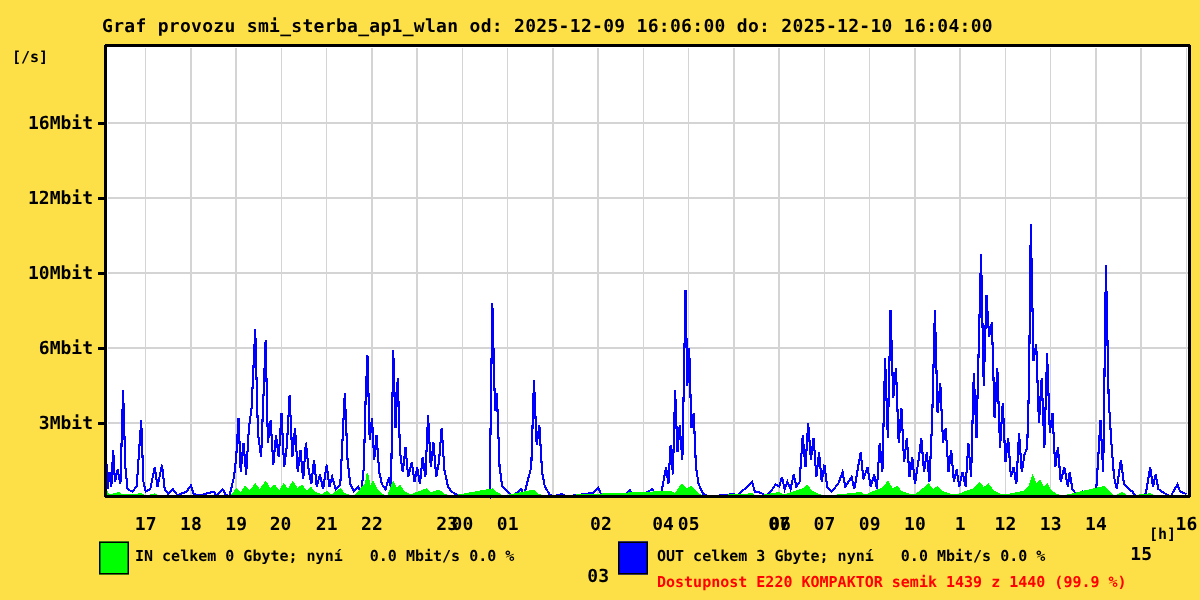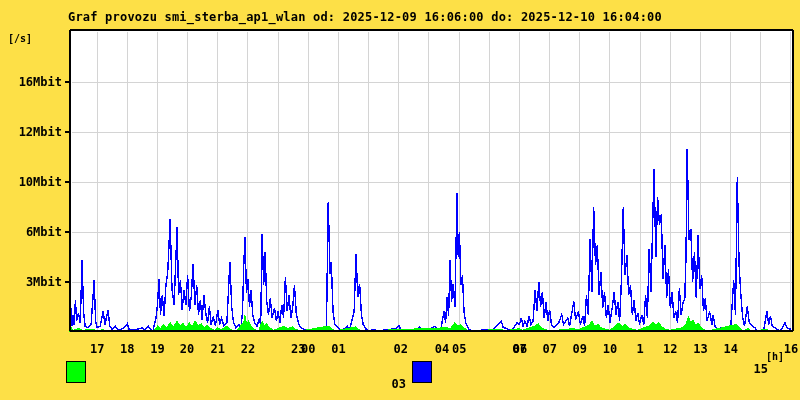--- a/index.html
+++ b/index.html
@@ -102,14 +102,17 @@
       <div class="xlabel" style="left: 627.146px;">1</div>
       <div class="xlabel" style="left: 657.313px;">12</div>
       <div class="xlabel" style="left: 687.479px;">13</div>
       <div class="xlabel" style="left: 717.646px;">14</div>
       <div class="xlabel" style="left: 747.812px; margin-top: 20px;">15</div>
       <div class="xlabel" style="left: 777.979px;">16</div>
     </div>
   <div class="abs" id="xunit">[h]</div>
 
   <div class="swatch" id="legend-in-swatch" style="background: rgb(0, 255, 0);"></div>
+  <div class="abs" id="legend-in-label">IN celkem 0 Gbyte; nyní   0.0 Mbit/s 0.0 %</div>
   <div class="swatch" id="legend-out-swatch" style="background: rgb(0, 0, 255);"></div>
+  <div class="abs" id="legend-out-label">OUT celkem 3 Gbyte; nyní   0.0 Mbit/s 0.0 %</div>
+  <div class="abs" id="availability" style="color: rgb(255, 0, 0);">Dostupnost E220 KOMPAKTOR semik 1439 z 1440 (99.9 %)</div>
 </div>
 
 </body></html>

